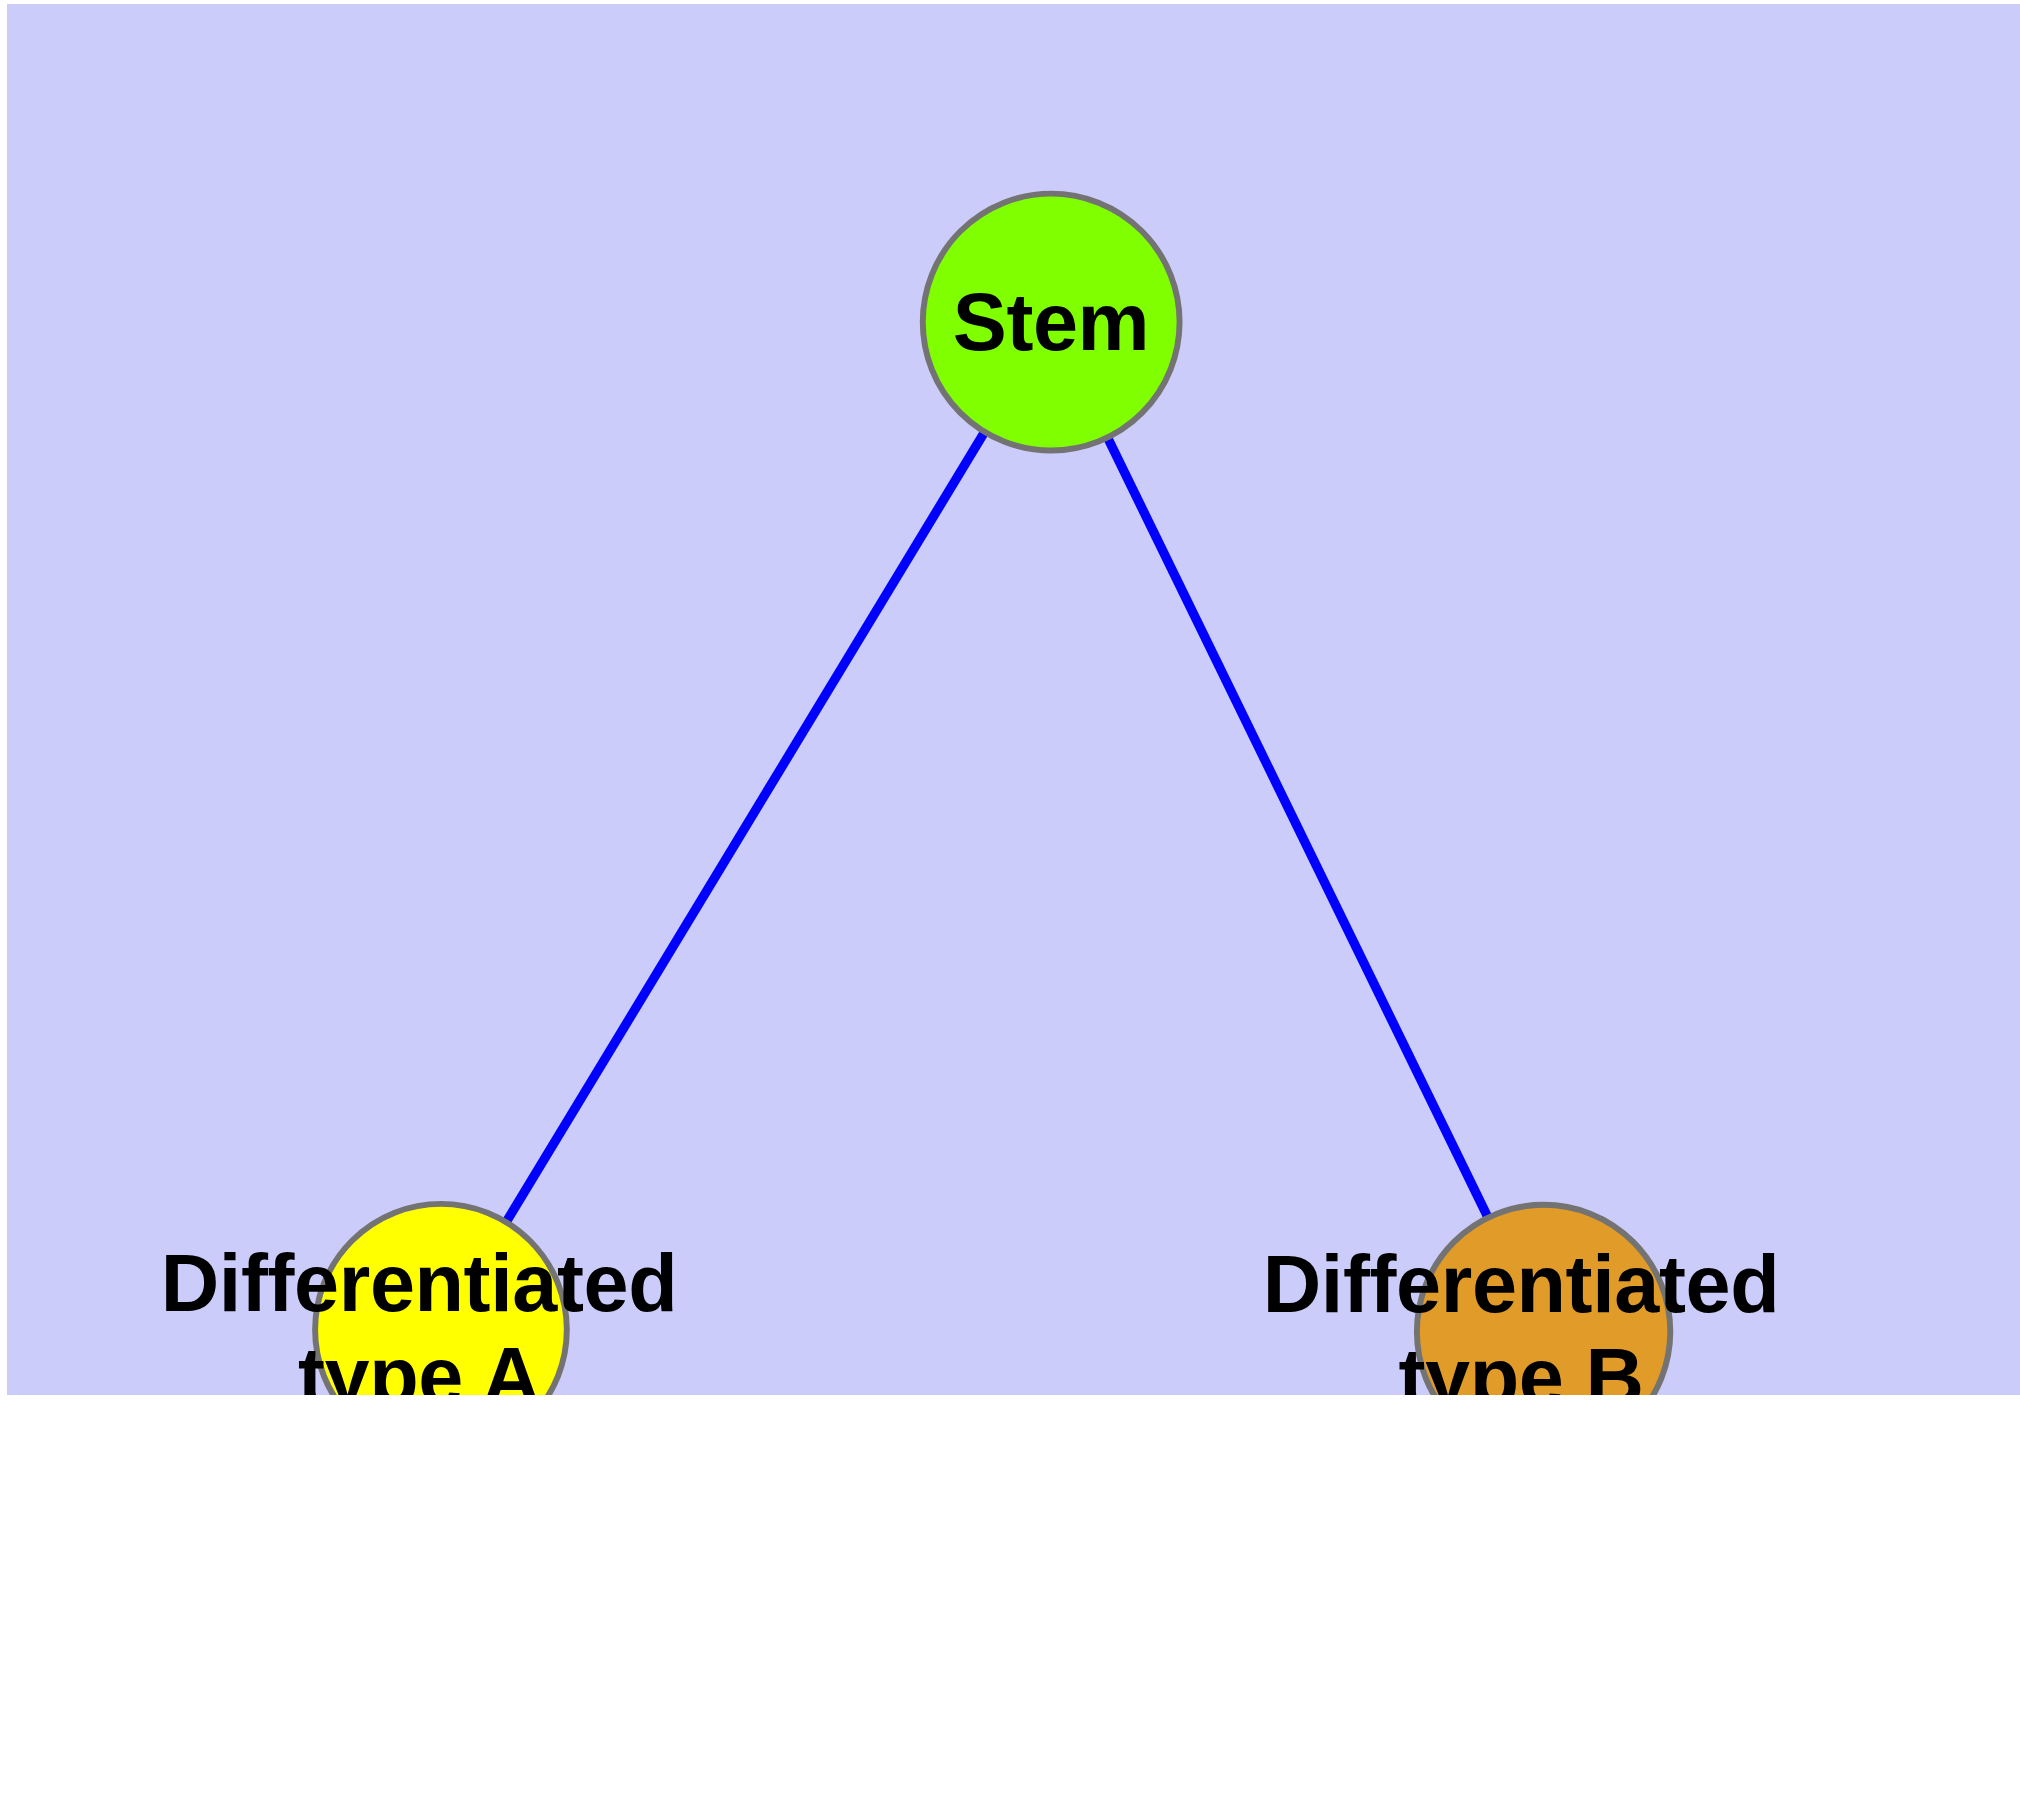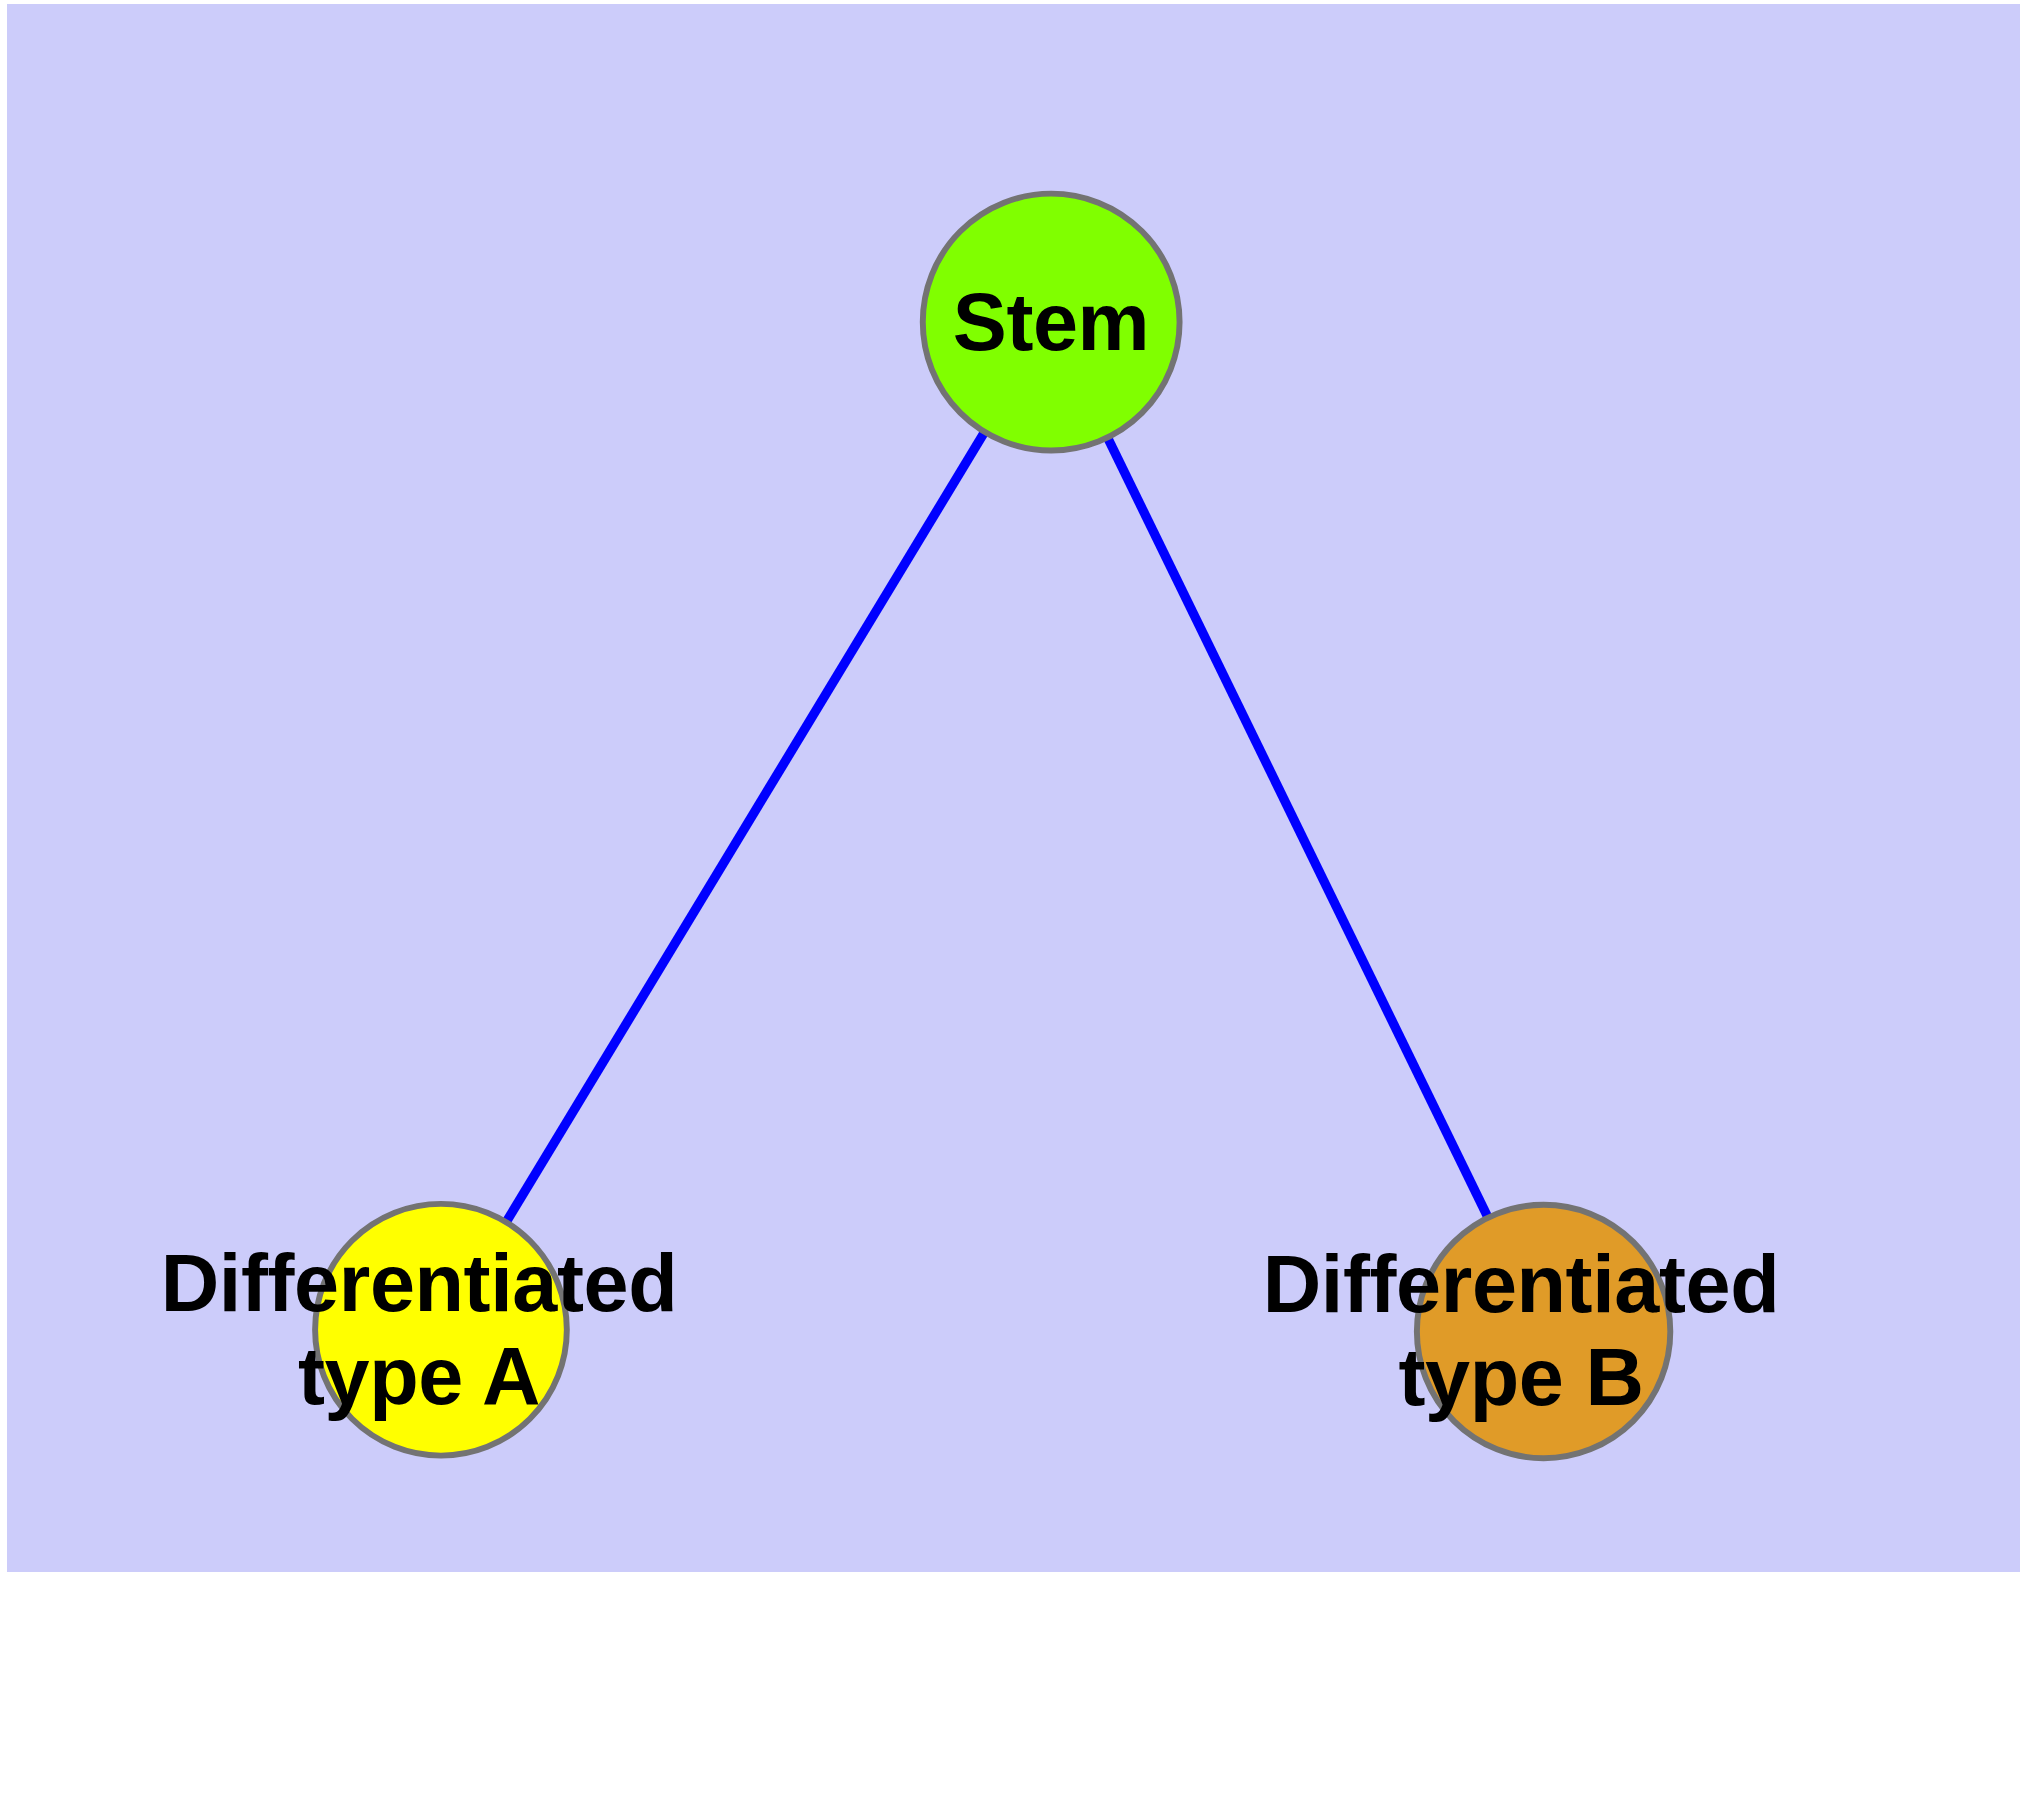--- a/index.html
+++ b/index.html
@@ -3,21 +3,21 @@
 <meta charset="utf-8">
 <style>
   html, body {
     margin: 0;
     padding: 0;
     background: #ffffff;
   }
   #canvas {
     position: relative;
     width: 2021px;
-    height: 1572px;
+    height: 1395px;
     overflow: hidden;
     background: #ffffff;
     font-family: "Liberation Sans", sans-serif;
   }
   #plot-bg {
     position: absolute;
     left: 6.8px;
     top: 4.2px;
     width: 2014px;
     height: 1808px;

